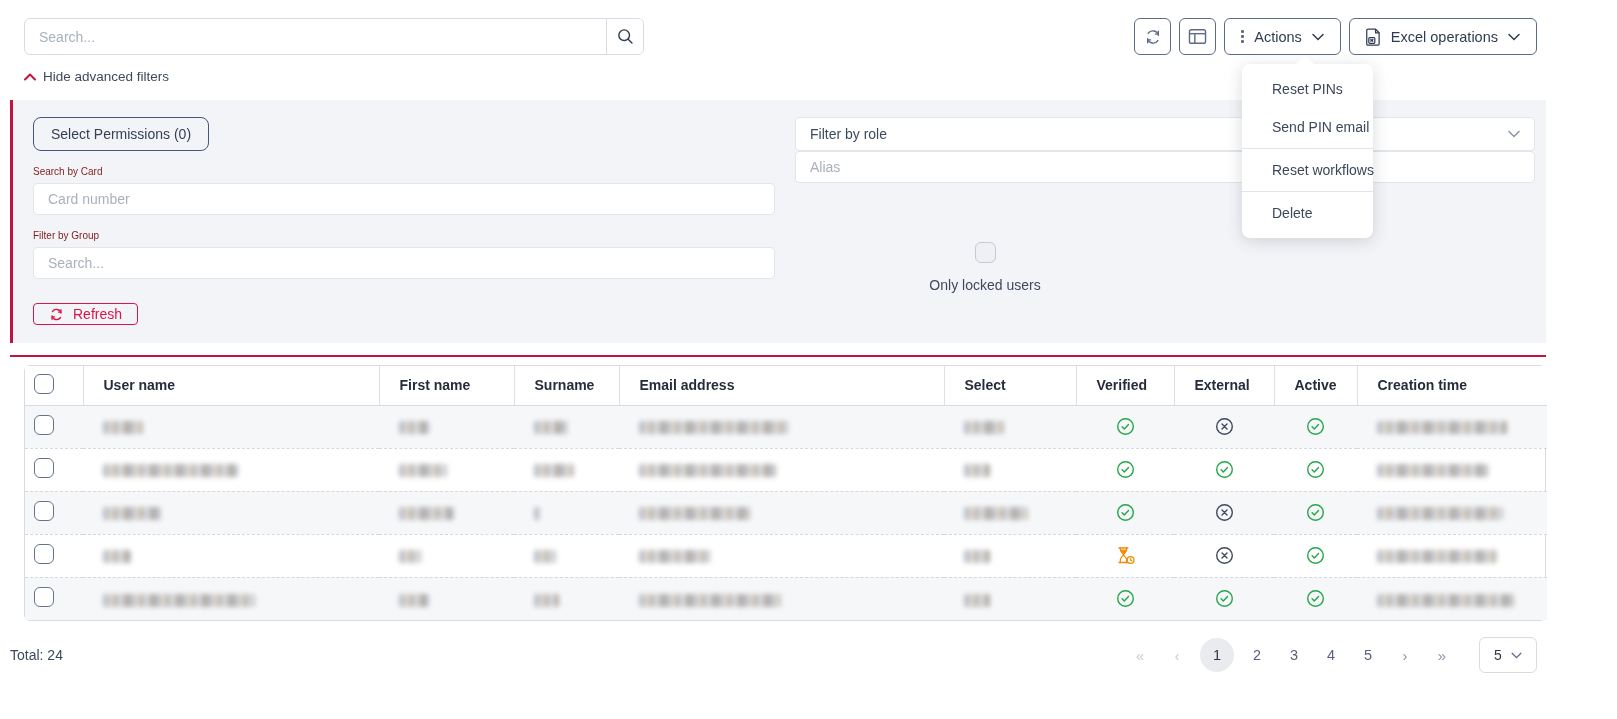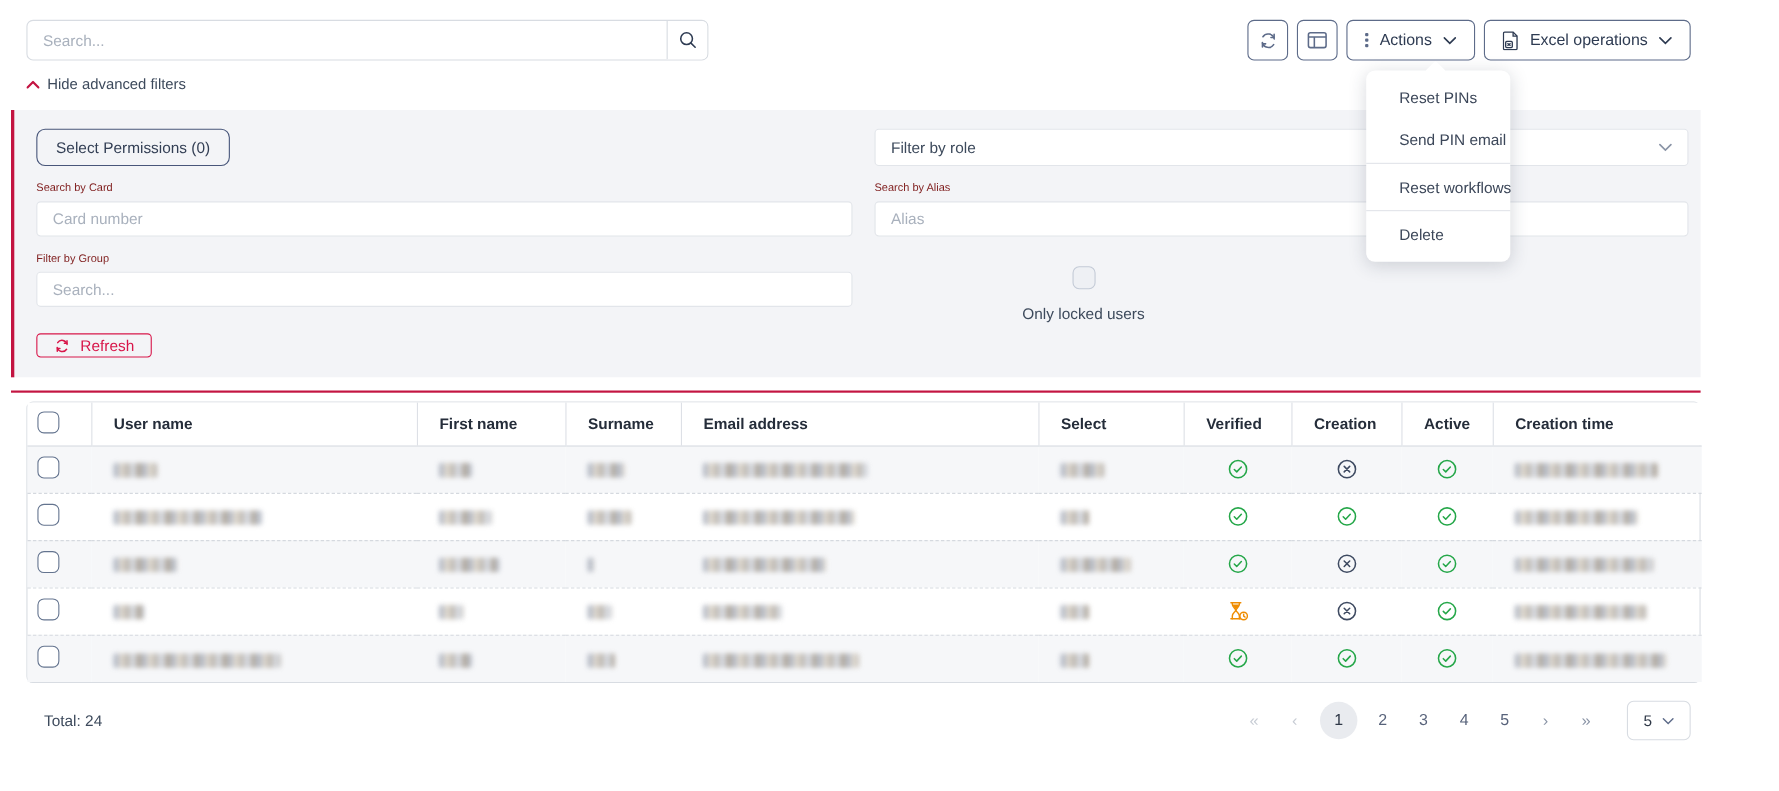--- a/index.html
+++ b/index.html
@@ -106,21 +106,21 @@
   .checkbox {
     width:20px; height:20px; border:1.6px solid #64748f; border-radius:6px; background:#fff; cursor:pointer;
   }
   .blur-bar {
     display:inline-block; height:13px; border-radius:2px; vertical-align:middle;
     background:repeating-linear-gradient(90deg,#aeb4c0 0 5px,#d8d1c6 5px 10px,#b9b3ab 10px 15px,#cfd2d8 15px 21px,#a89f93 21px 26px);
     filter:blur(2.5px); opacity:.85;
   }
 
   
-  .footer { display:flex; align-items:center; margin:16px 80px 0 40px; }
+  .footer { display:flex; align-items:center; margin:16px 80px 0 10px; }
   .total { font-size:14px; color:#3d4a5c; }
   .pagination { margin-left:auto; display:flex; align-items:center; gap:9px; }
   .pg-item {
     min-width:28px; height:28px; display:flex; align-items:center; justify-content:center;
     font-size:14.5px; color:#57627a; cursor:pointer; border-radius:50%;
   }
   .pg-item.disabled { color:#c7ccd4; cursor:default; }
   .pg-item.nav { font-size:15px; color:#8a94a6; }
   .pg-item.nav.disabled { color:#c7ccd4; }
   .pg-item.active { background:#e9ebef; color:#2f3847; width:34px; height:34px; }
@@ -233,21 +233,20 @@
           </svg>
       </span>
     </div>
   </div>
   <div class="fp-grid">
     <div>
       <div class="field-label">Search by Card</div>
       <input class="text-input" placeholder="Card number" style="">
     </div>
     <div>
-      <div class="field-label">Search by Alias</div>
       <input class="text-input" placeholder="Alias" style="">
     </div>
   </div>
   <div class="fp-grid">
     <div>
       <div class="field-label">Filter by Group</div>
       <input class="text-input" placeholder="Search..." style="">
     </div>
     <div class="checks-row">
       <div class="check-item">
@@ -288,21 +287,21 @@
     </colgroup>
     <thead>
       <tr>
         <th class="th-cb"><span class="checkbox" style="display:inline-block"></span></th>
       <th>User name</th>
           <th>First name</th>
           <th>Surname</th>
           <th>Email address</th>
           <th>Select</th>
           <th>Verified</th>
-          <th>Creation</th>
+          <th>External</th>
           <th>Active</th>
           <th>Creation time</th>
         </tr>
     </thead>
     <tbody id="tbody">
         <tr>
           <td class="td-cb"><span class="checkbox" style="display:inline-block"></span></td>
           <td><span class="blur-bar" style="width:40px"></span></td>
           <td><span class="blur-bar" style="width:30px"></span></td>
           <td><span class="blur-bar" style="width:34px"></span></td>

